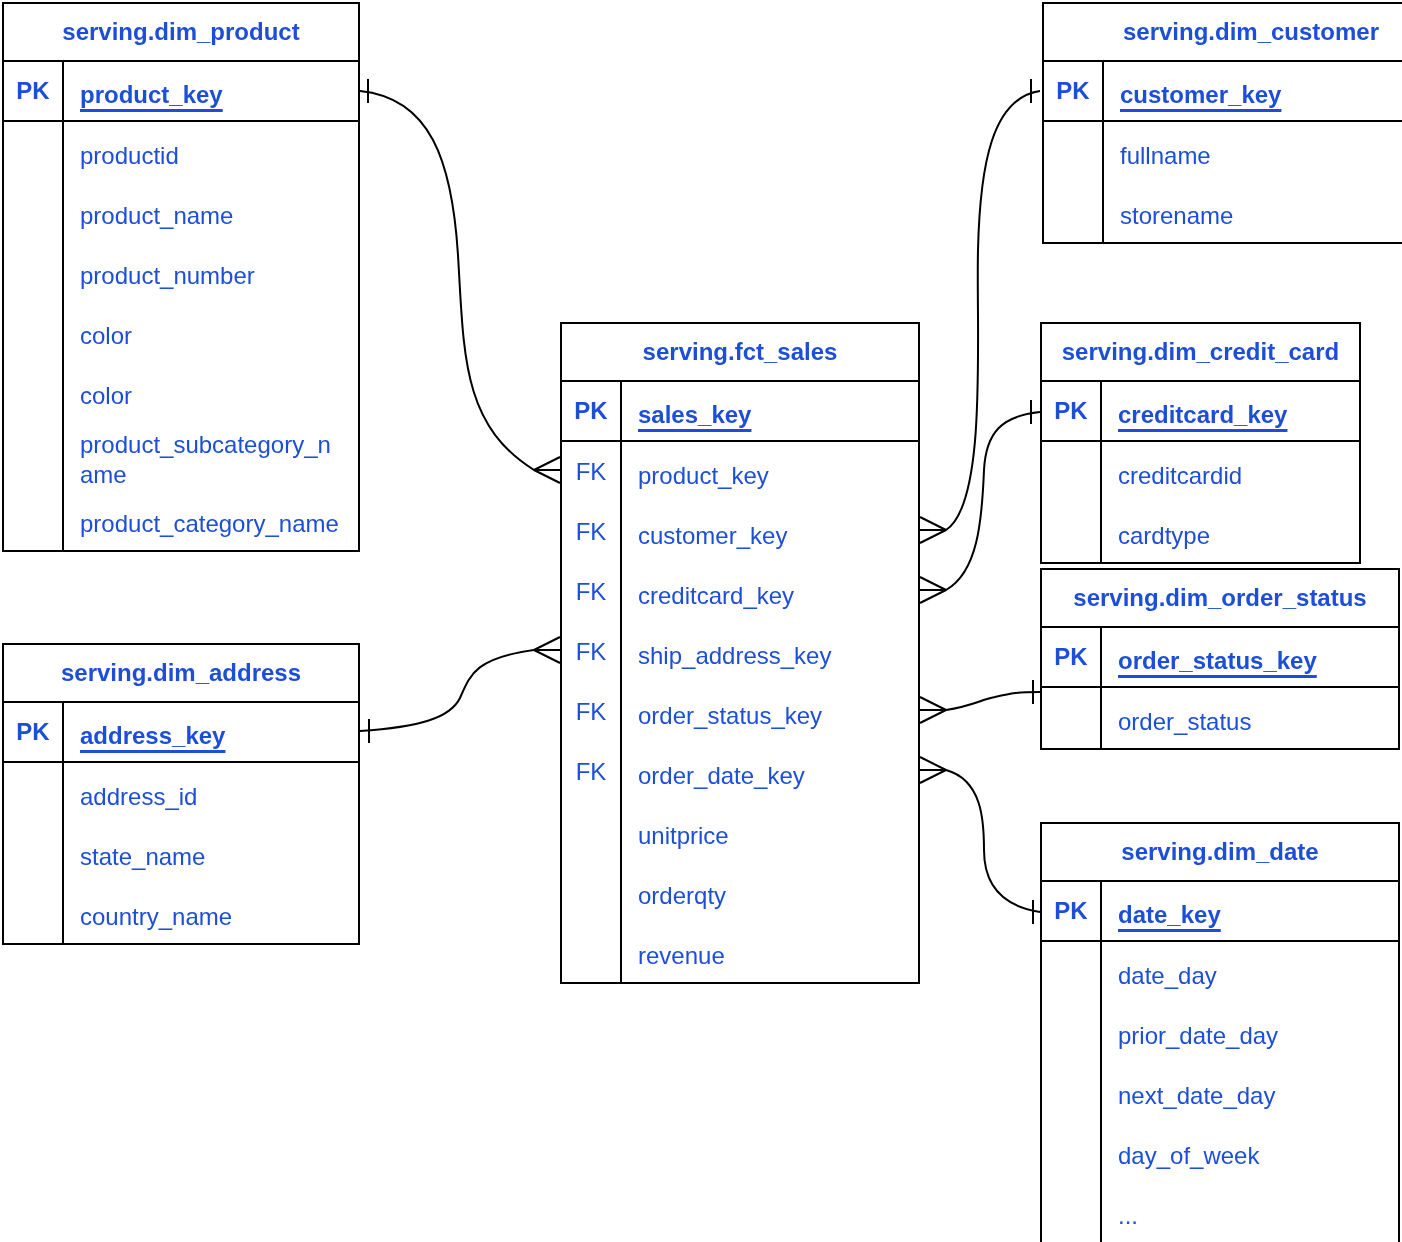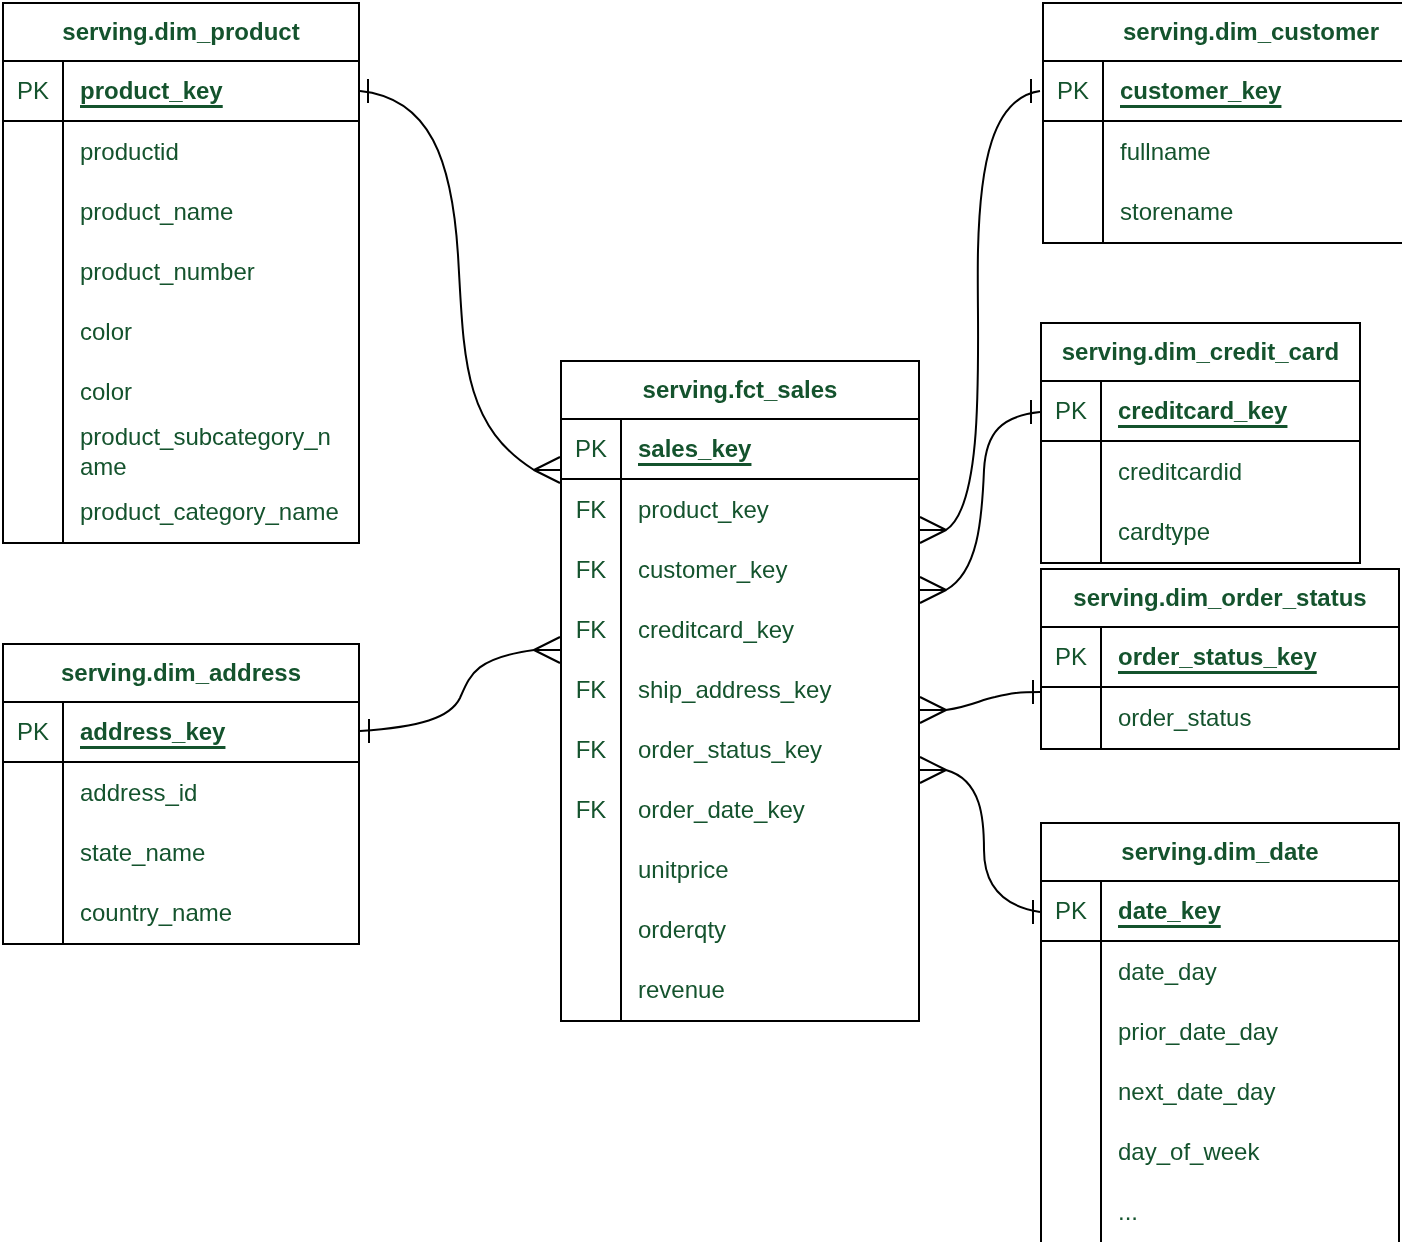--- a/index.html
+++ b/index.html
@@ -2,21 +2,21 @@
 <html><head>
 <meta charset="utf-8">
 <style>
   html, body { margin: 0; padding: 0; background: #ffffff; }
   .canvas {
     position: relative;
     width: 1402px;
     height: 1242px;
     background: #ffffff;
     font-family: "Liberation Sans", "DejaVu Sans", sans-serif;
-    color: #14532d;
+    color: #1d4ed8;
     overflow: hidden;
   }
   .wires {
     position: absolute;
     left: 0; top: 0;
     width: 1402px; height: 1242px;
   }
   .entity {
     position: absolute;
     background: #ffffff;
@@ -41,29 +41,29 @@
     flex: 0 0 58px;
     border-right: 2px solid #000000;
     display: flex;
     align-items: center;
     justify-content: center;
   }
   .row .field {
     flex: 1;
     display: flex;
     align-items: center;
-    padding: 0 18px 0 16px;
+    padding: 8px 18px 0 16px;
     line-height: 30px;
     overflow-wrap: anywhere;
   }
   .pk-row {
     min-height: 58px;
     border-bottom: 2px solid #000000;
   }
-  .pk-row .key { font-weight: normal; }
+  .pk-row .key { font-weight: bold; }
   .pk-row .field {
     font-weight: bold;
     text-decoration: underline;
     text-decoration-thickness: 3px;
     text-underline-offset: 6px;
   }
   svg path, svg line {
     stroke: #000000;
     stroke-width: 2;
     fill: none;
@@ -166,21 +166,21 @@
           <div class="key"></div>
           <div class="field">state_name</div>
         </div>
         <div class="row">
           <div class="key"></div>
           <div class="field">country_name</div>
         </div>
       </div>
   </div>
 
-  <div class="entity" style="left:560px; top:322px; width:360px;margin-top:38px;">
+  <div class="entity" style="left:560px; top:322px; width:360px;">
     <div class="entity-title">serving.fct_sales</div>
     <div class="rows">
         <div class="row pk-row">
           <div class="key">PK</div>
           <div class="field">sales_key</div>
         </div>
         <div class="row">
           <div class="key">FK</div>
           <div class="field">product_key</div>
         </div>

